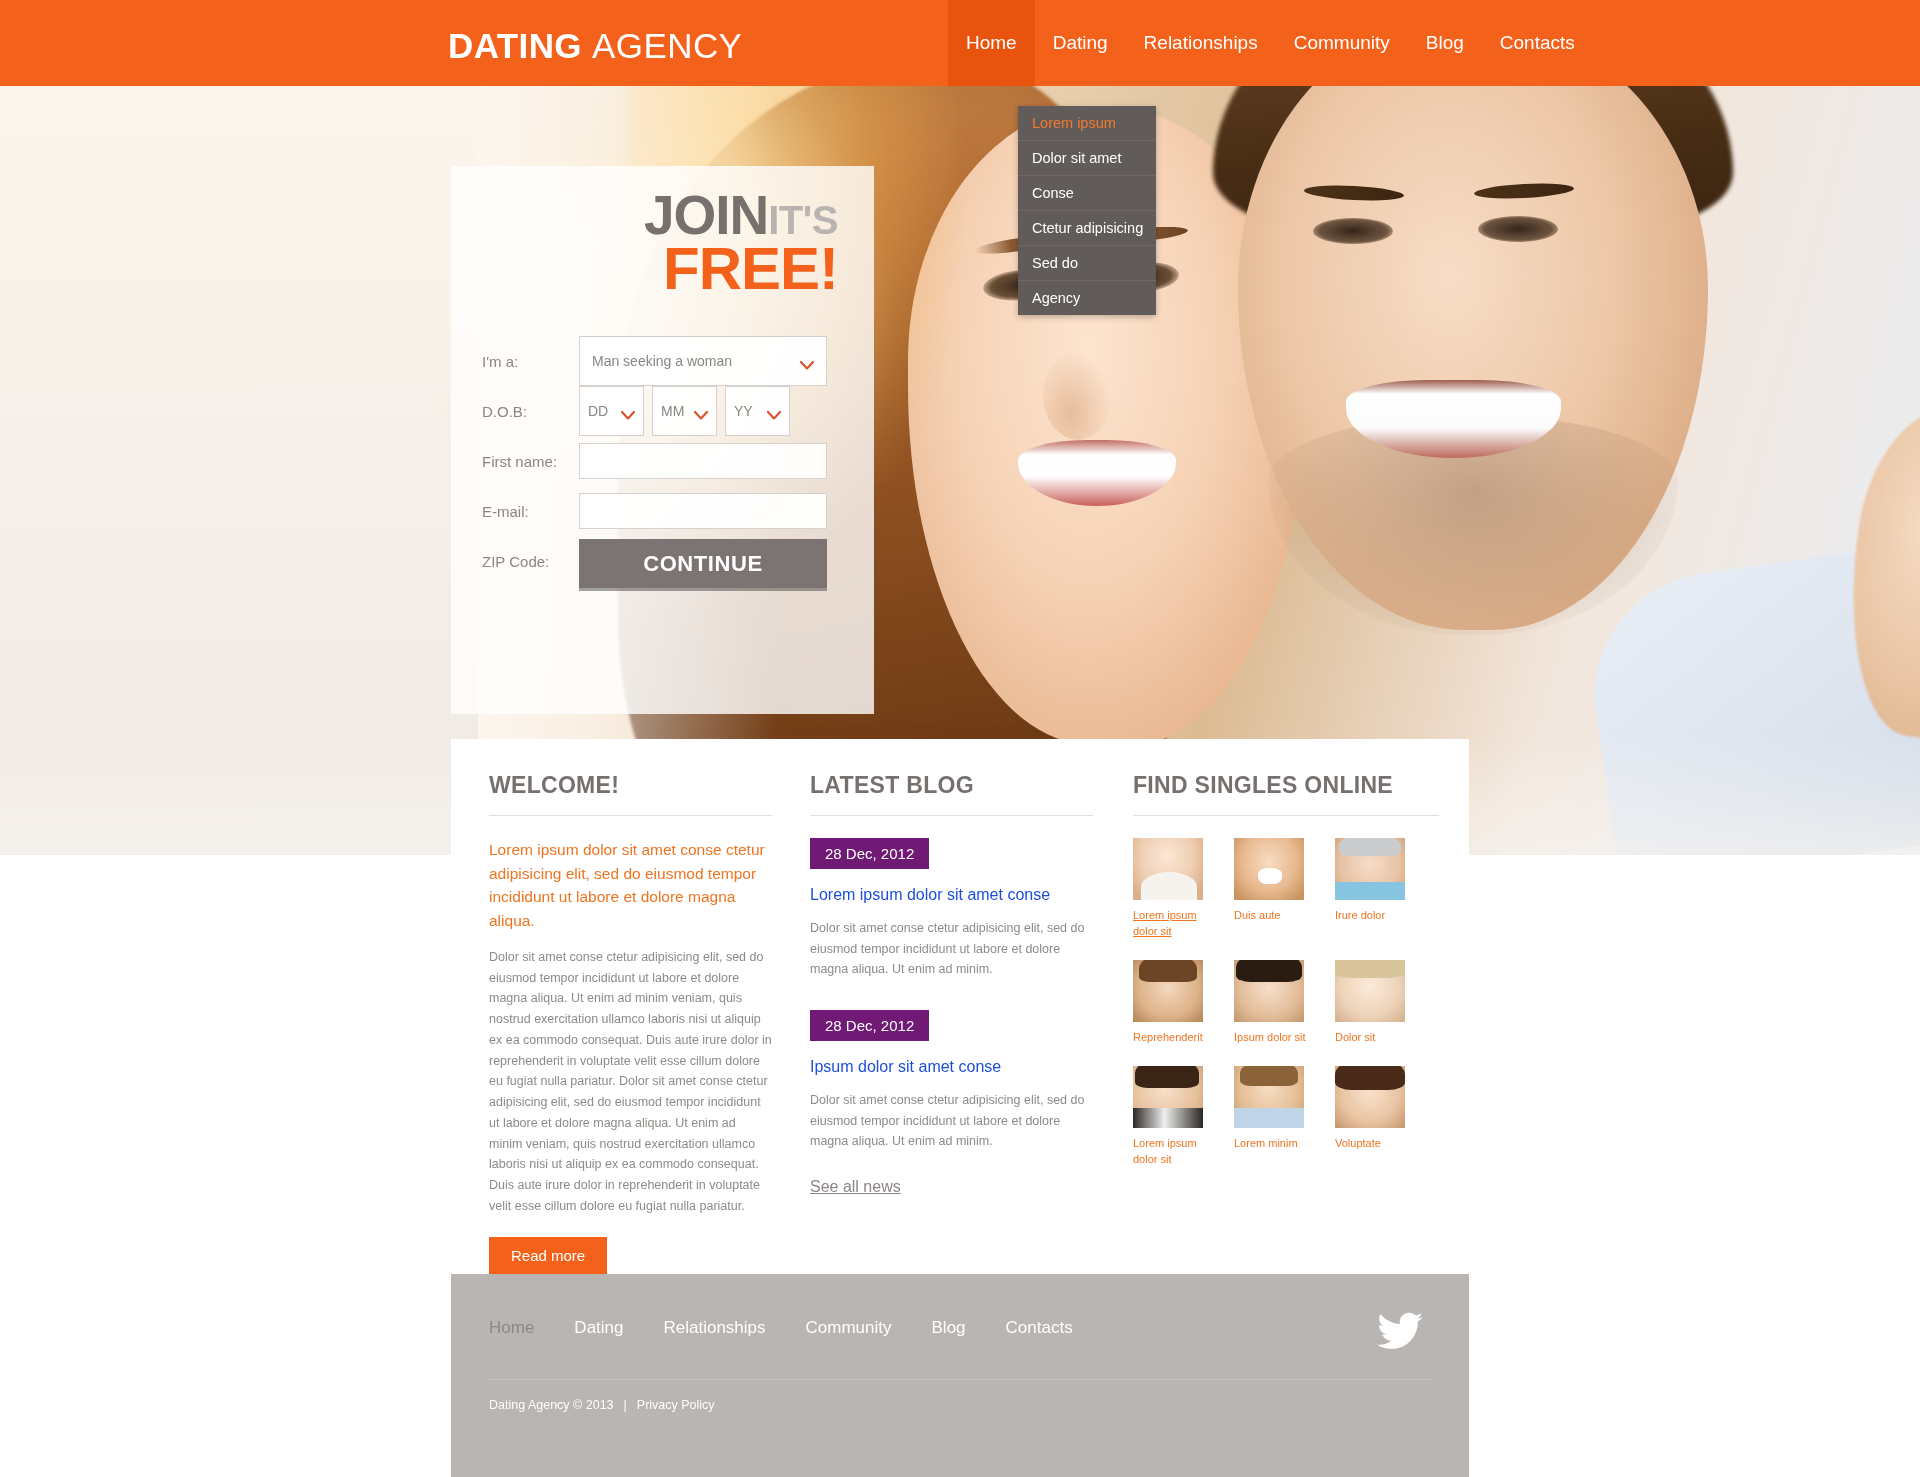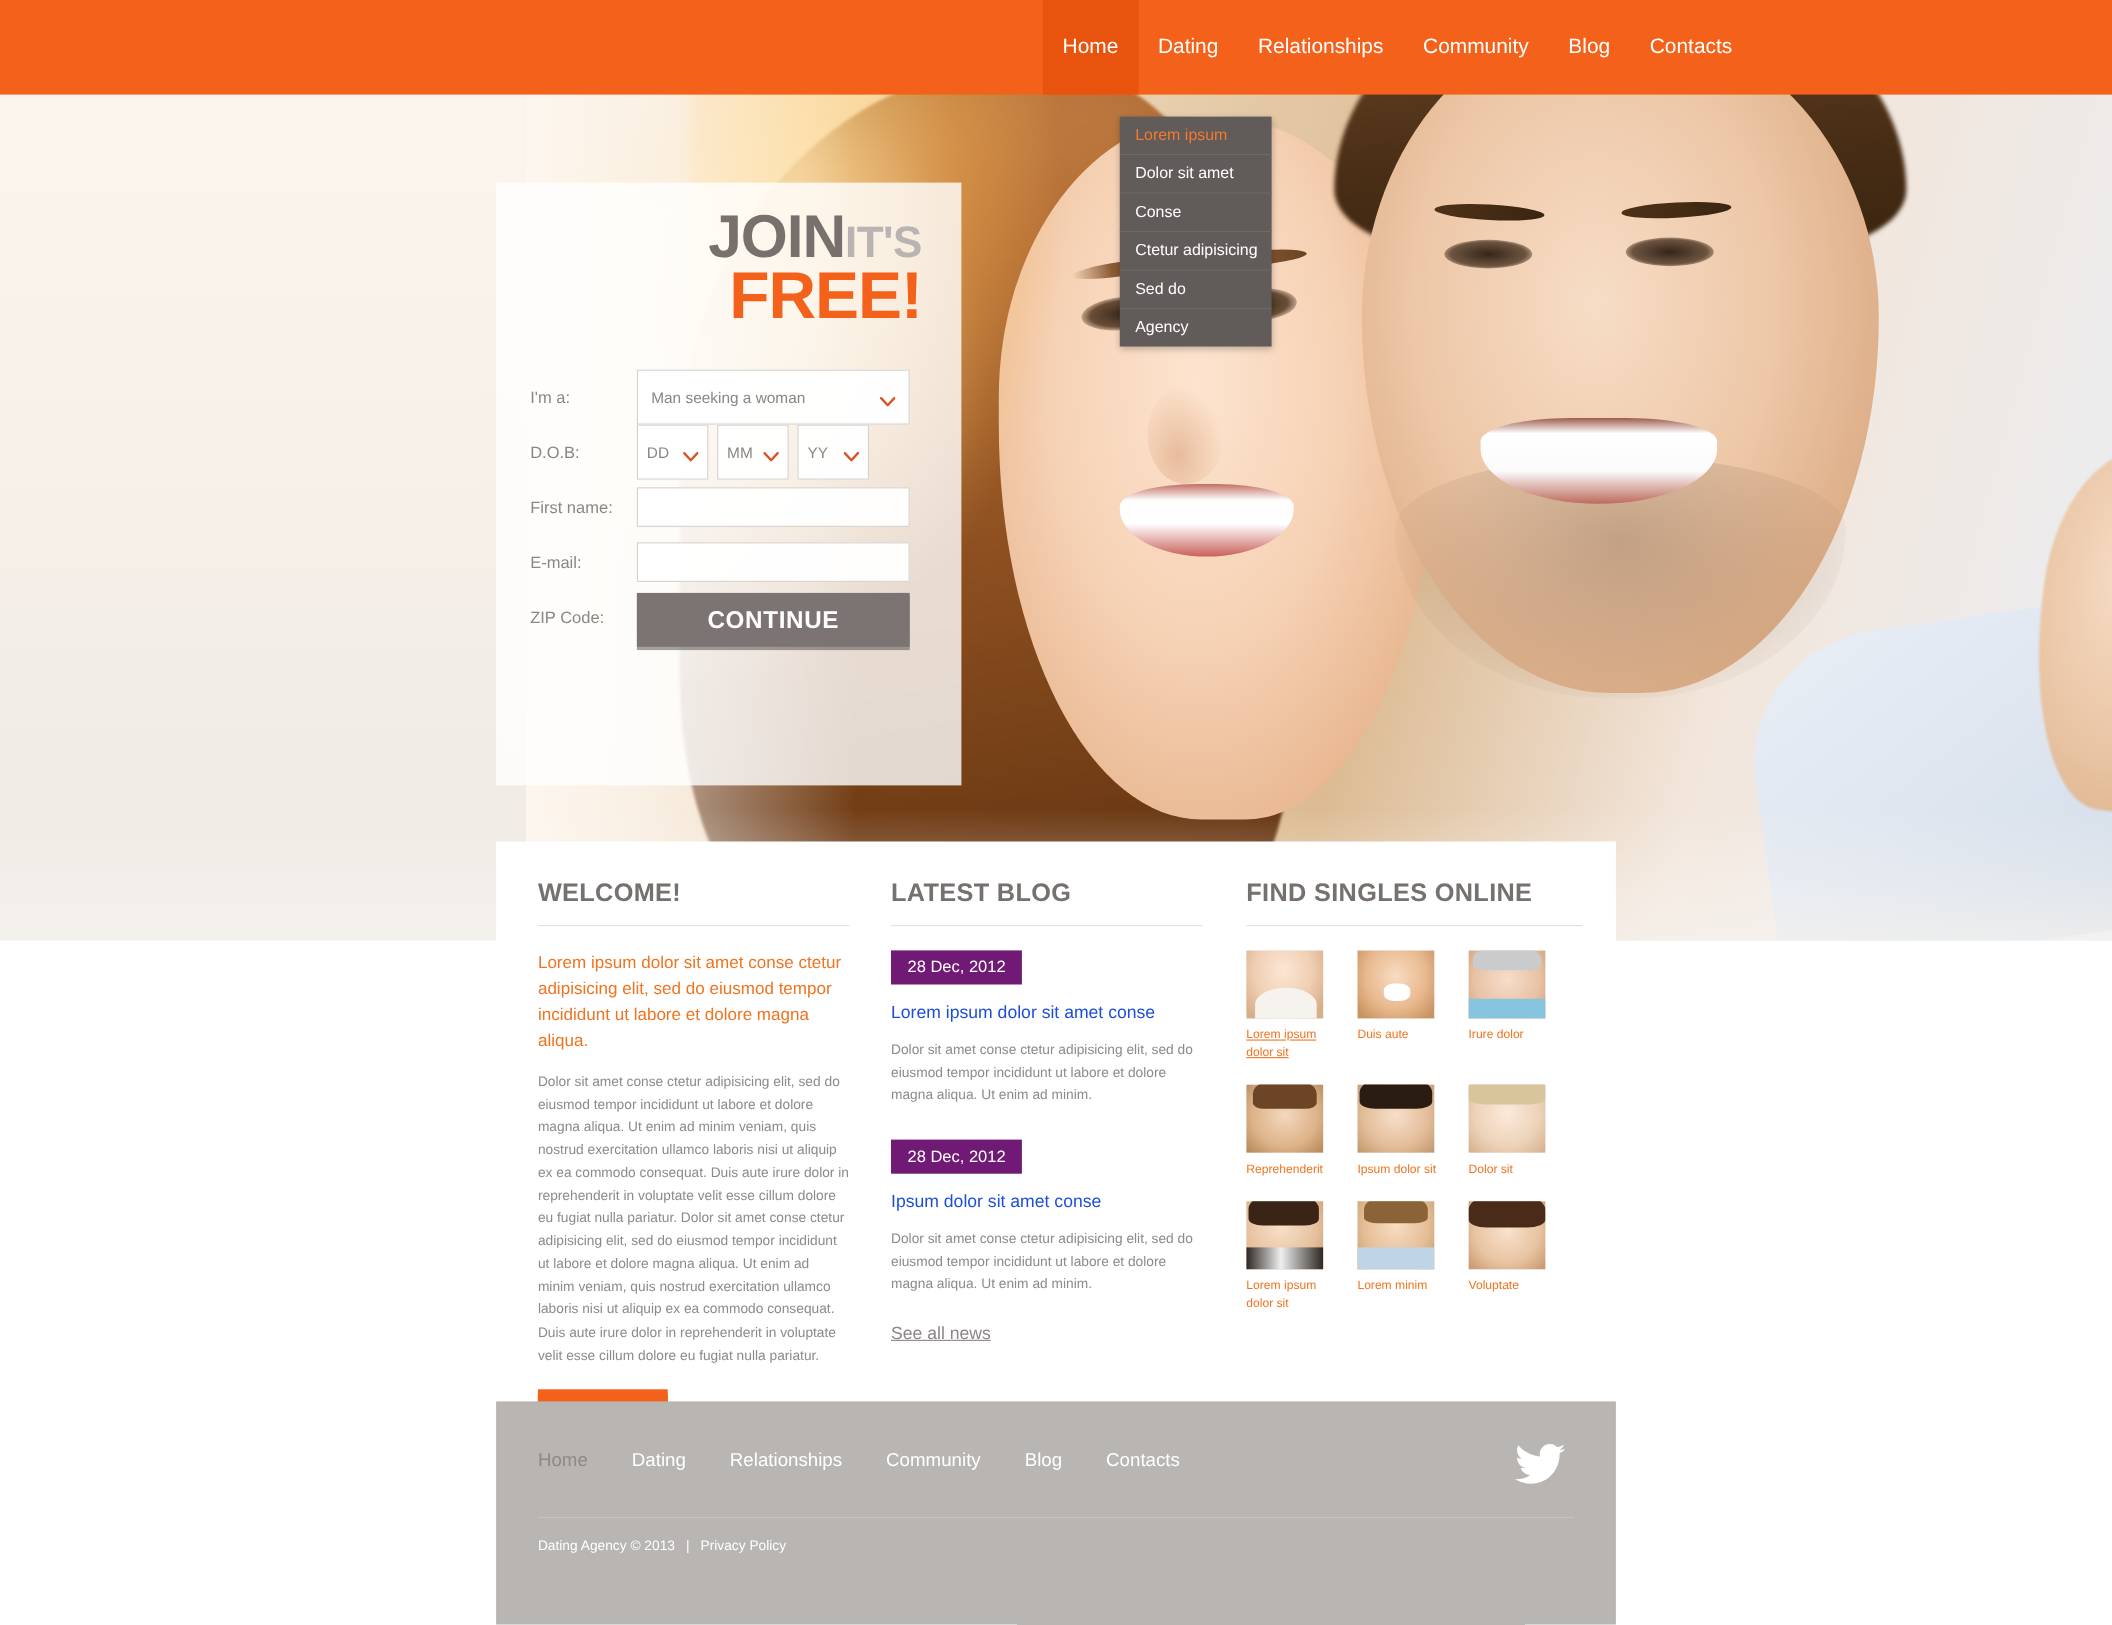--- a/index.html
+++ b/index.html
@@ -258,21 +258,21 @@
     border: none;
     color: #ffffff;
     font-size: 22px; font-weight: 700; letter-spacing: 0.6px;
     cursor: pointer;
     font-family: "Liberation Sans", sans-serif;
     box-shadow: 0 3px 0 rgba(90,84,82,0.55);
   }
 
   
   .content {
-    position: absolute; left: 451px; top: 765px;
+    position: absolute; left: 451px; top: 739px;
     width: 1018px; height: 509px;
     background: #ffffff;
     z-index: 20;
   }
   .cols { position: absolute; left: 38px; top: 33px; display: flex; }
   .col-welcome { width: 283px; margin-right: 38px; }
   .col-blog    { width: 283px; margin-right: 40px; }
   .col-singles { width: 306px; }
 
   .sec-title {
@@ -408,20 +408,23 @@
       <div class="shirt"></div>
       <div class="hand"></div>
       <div class="hair-highlight"></div>
       <div class="photo-glow"></div>
       <div class="photo-fade-left"></div>
     </div>
     <div class="hero-bottom-fade"></div>
   </div>
 
   <div class="topbar">
+    <div class="logo">
+      <span class="b">DATING</span><span class="l">&nbsp;</span><span class="l">AGENCY</span>
+    </div>
     <nav class="mainnav">
       <a href="#" class="active">Home</a>
       <a href="#">Dating</a>
       <a href="#">Relationships</a>
       <a href="#">Community</a>
       <a href="#">Blog</a>
       <a href="#">Contacts</a>
     </nav>
   </div>
 

